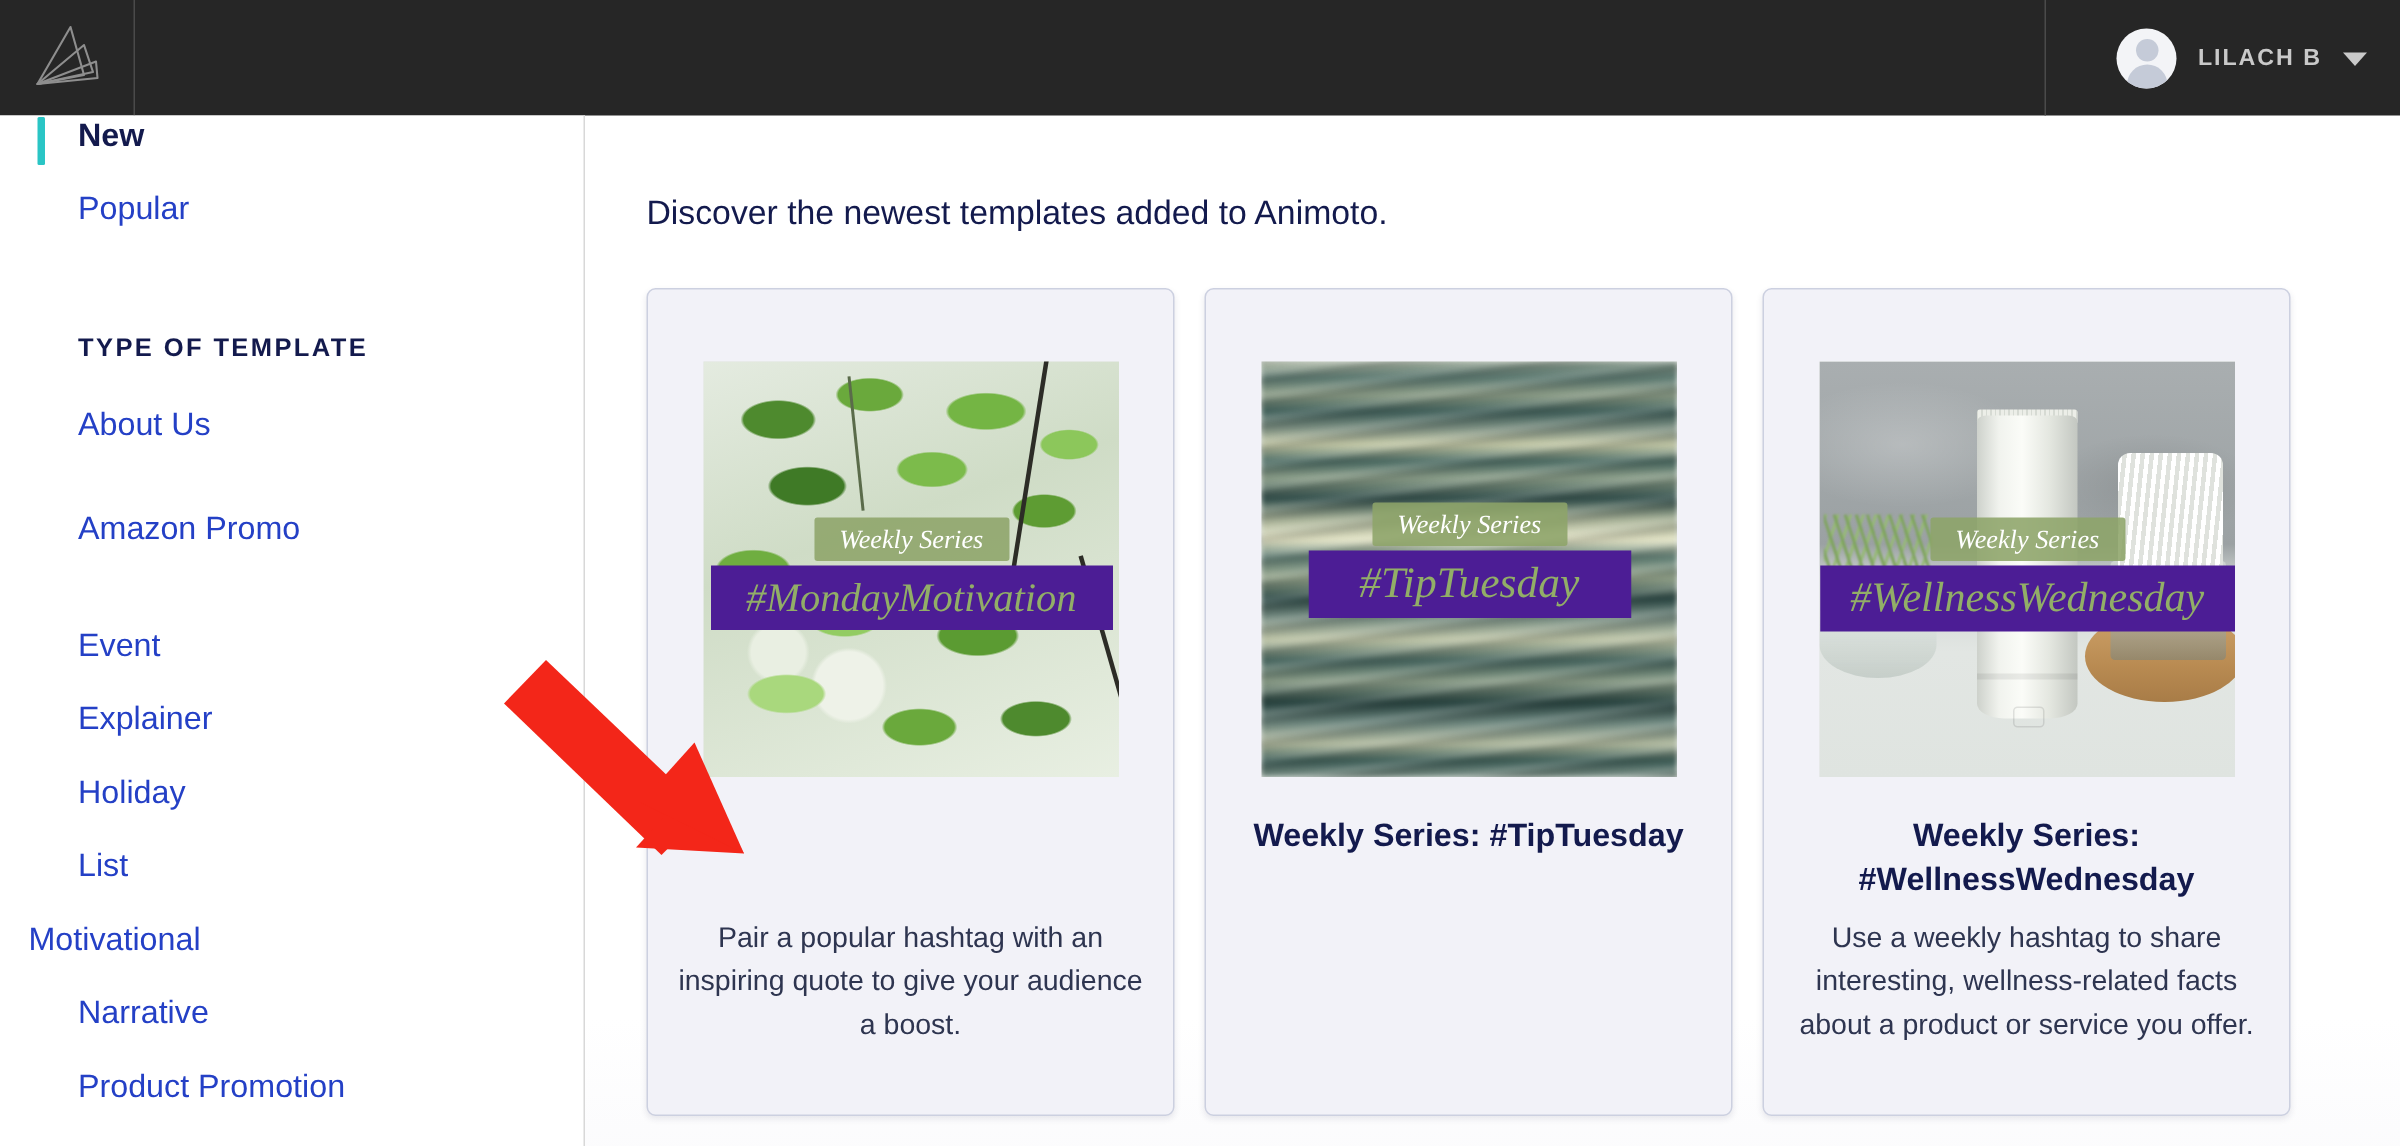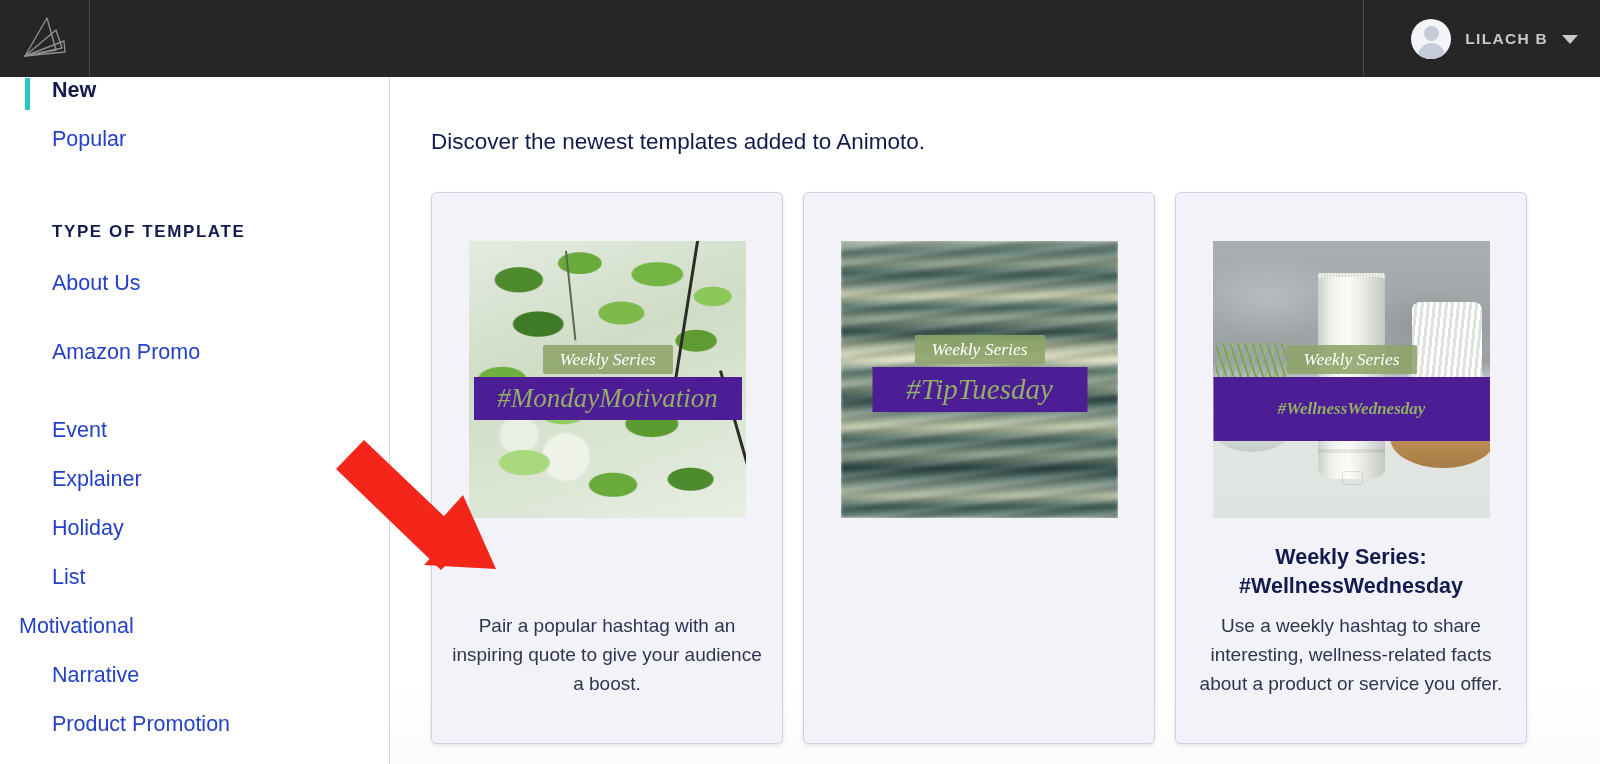--- a/index.html
+++ b/index.html
@@ -461,39 +461,40 @@
 
     <div class="card card-2">
       <div class="thumb">
         <div class="thumb-inner">
           <div class="bg-water"></div>
           <div class="bg-water-ripples"></div>
         </div>
         <div class="band-series" style="top:94px; padding:4px 17px; font-size:17.5px;">Weekly Series</div>
         <div class="band-hashtag" style="top:126px; padding:6px 10px; font-size:29px; width:215px; box-sizing:border-box;">#TipTuesday</div>
       </div>
+      <div class="card-title" style="top:350px;">Weekly Series: #TipTuesday</div>
     </div>
 
     <div class="card card-3">
       <div class="thumb">
         <div class="thumb-inner">
           <div class="bg-product"></div>
           <div class="prod-grain"></div>
           <div class="plant"></div>
           <div class="plant-bowl"></div>
           <div class="board"></div>
           <div class="swab-jar"></div>
           <div class="swabs"></div>
           <div class="tube-cap"></div>
           <div class="tube"></div>
           <div class="tube-seam"></div>
           <div class="tube-slot"></div>
         </div>
         <div class="band-series" style="top:104px; padding:4px 17px; font-size:17.5px;">Weekly Series</div>
-        <div class="band-hashtag" style="top:136px; padding:22px 6px; font-size:17px; width:277px; box-sizing:border-box;font-weight:bold;">#WellnessWednesday</div>
+        <div class="band-hashtag" style="top:136px; padding:6px 6px; font-size:28px; width:277px; box-sizing:border-box;">#WellnessWednesday</div>
       </div>
       <div class="card-title" style="top:350px;">Weekly Series: #WellnessWednesday</div>
       <div class="card-desc" style="top:418px;">Use a weekly hashtag to share interesting, wellness-related facts about a product or service you offer.</div>
     </div>
   </div>
 
   <div class="arrow-layer">
     <svg width="1600" height="764">
       <g>
         <path d="M 364 440 L 470 541 L 441 570 L 336 469 Z" fill="#F32619"></path>

